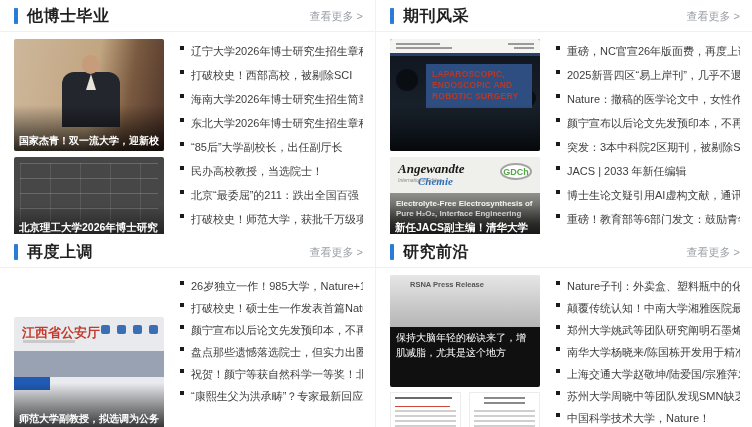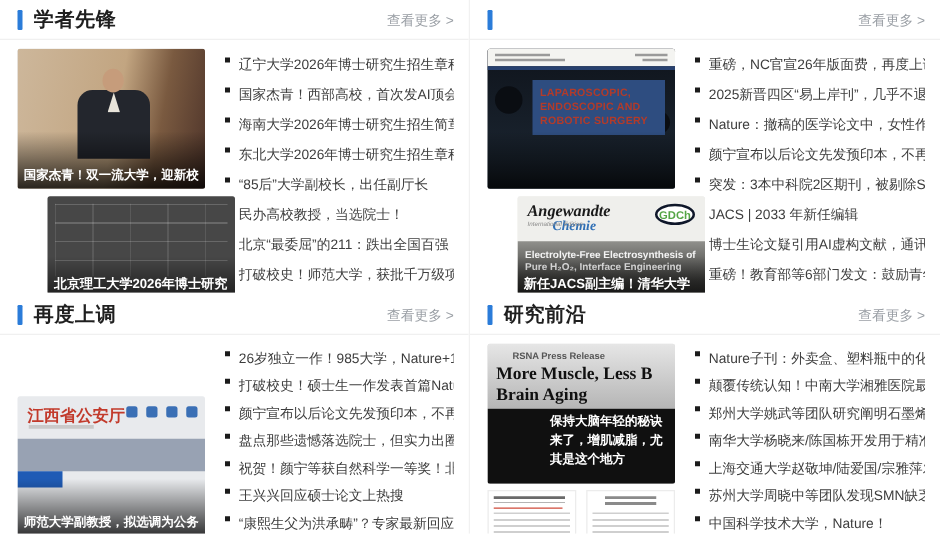--- a/index.html
+++ b/index.html
@@ -18,21 +18,21 @@
   .content{display:flex;}
   .mediaCol{width:150px;flex:0 0 150px;margin-right:16px;}
   .list{flex:1;min-width:0;margin:0;padding:0;list-style:none;}
   .list li{display:flex;align-items:center;font-size:11px;color:#3d3d3d;white-space:nowrap;overflow:hidden;cursor:pointer;}
   .sec.top .list li{height:24px;}
   .sec.bot .list li{height:22px;}
   .bullet{width:4px;height:4px;background:#1b1b1b;flex:0 0 4px;margin-right:7px;margin-top:-6px;}
   
   .media{position:relative;width:150px;overflow:hidden;border-radius:2px;background:#ddd;cursor:pointer;}
   .h88{height:112px;}.h94{height:94px;}
-  .media+.media{margin-top:6px;margin-left:24px;}
+  .media+.media{margin-top:6px;}
   .shade{position:absolute;left:0;right:0;bottom:0;height:46px;background:linear-gradient(180deg,rgba(0,0,0,0),rgba(0,0,0,.8));z-index:2;}
   .cap{position:absolute;left:5px;right:5px;bottom:3px;color:#fff;font-weight:700;font-size:10px;line-height:14px;white-space:nowrap;overflow:hidden;z-index:3;}
   .cap.wrap{white-space:normal;font-size:10.5px;}
   
   .uni1{background:linear-gradient(100deg,#cdb79b 0%,#c2a581 52%,#7a5a40 74%,#4e342a 100%);}
   .p-head{position:absolute;top:16px;left:68px;width:17px;height:19px;border-radius:50%;background:#c69c7b;}
   .p-body{position:absolute;top:33px;left:48px;width:58px;height:55px;border-radius:12px 12px 0 0;background:#23262d;}
   .p-shirt{position:absolute;top:35px;left:72px;width:10px;height:16px;background:#e8e4da;clip-path:polygon(50% 0,0 100%,100% 100%);}
   
   .uni2{background:#474747;}
@@ -52,21 +52,21 @@
   .jbox div{color:#b23b2a;font-weight:700;font-size:8.5px;line-height:11px;letter-spacing:.2px;}
   .jdot{position:absolute;border-radius:50%;background:#0a0d12;}
   .jd1{top:30px;left:6px;width:22px;height:22px;}
   .jd2{top:50px;right:4px;width:18px;height:18px;}
   
   .angew{background:#efefec;}
   .aw-top{position:absolute;top:0;left:0;right:0;height:36px;background:#efefec;}
   .aw-brand{position:absolute;top:5px;left:8px;font-family:"Liberation Serif","DejaVu Serif",serif;font-style:italic;font-weight:700;font-size:13px;color:#1a1a1a;line-height:13px;}
   .aw-accent{display:block;margin-left:20px;color:#2f6fb5;font-size:11px;}
   .aw-sub{position:absolute;top:20px;left:8px;font-size:5px;color:#8a8a8a;font-style:italic;}
-  .aw-logo{position:absolute;top:6px;right:8px;width:32px;height:17px;border-radius:50%;background:#fff;border:2px solid #0f172a;color:#55a546;font-weight:700;font-size:9px;display:flex;align-items:center;justify-content:center;box-sizing:border-box;}
+  .aw-logo{position:absolute;top:6px;right:8px;width:32px;height:17px;border-radius:50%;background:#fff;border:2px solid #a3a3a3;color:#55a546;font-weight:700;font-size:9px;display:flex;align-items:center;justify-content:center;box-sizing:border-box;}
   .aw-body{position:absolute;top:36px;left:0;right:0;bottom:0;background:linear-gradient(180deg,#90908c 0,#3c3c3a 55%,#1e1e1d 100%);}
   .aw-line{position:absolute;top:42px;left:6px;right:4px;color:#f4f4f4;font-weight:700;font-size:8px;line-height:10px;z-index:1;}
   
   .gov{background:#e8eaed;margin-top:42px;}
   .gov-name{position:absolute;top:7px;left:8px;color:#c23a2b;font-weight:700;font-size:13px;z-index:1;}
   .gov-sub{position:absolute;top:23px;left:9px;width:52px;height:3px;background:#c9c9c9;}
   .gov-icons{position:absolute;top:8px;right:6px;display:flex;gap:7px;}
   .gov-ic{width:9px;height:9px;background:#3a6fb5;border-radius:2px;}
   .gov-mid{position:absolute;top:34px;left:0;right:0;height:26px;background:#98a2b3;}
   .gov-blue{position:absolute;top:60px;left:0;width:36px;height:13px;background:#1f5bb5;}
@@ -81,41 +81,41 @@
            background:repeating-linear-gradient(180deg,#c7c7c7 0 2px,transparent 2px 6px);}
   .id-photo{position:absolute;top:5px;width:28px;height:37px;border:1px solid #d7c2bd;background:#ddc6cc;}
   .id-photo.l{left:4px;background:#d4bfc9;}
   .id-photo.r{right:4px;background:#e9d9d2;}
   .id-face{position:absolute;top:6px;left:9px;width:9px;height:11px;border-radius:50%;background:#8d7a86;}
   
   .rsna-top{position:absolute;top:0;left:0;right:0;height:52px;background:linear-gradient(180deg,#e6e6e6 0,#b5b5b5 100%);}
   .rsna-kicker{position:absolute;top:5px;left:7px;font-size:7.5px;font-weight:700;color:#555;padding-left:13px;}
   .rsna-h{position:absolute;top:16px;left:7px;right:2px;font-family:"Liberation Serif","DejaVu Serif",serif;font-weight:700;font-size:14px;color:#101010;line-height:17px;white-space:nowrap;}
   .rsna-bottom{position:absolute;top:52px;left:0;right:0;bottom:0;background:#101010;padding:3px 6px;box-sizing:border-box;}
-  .rsna-cap{color:#fff;font-weight:700;font-size:10px;line-height:15px;margin-left:44px;}
+  .rsna-cap{color:#fff;font-weight:400;font-size:10px;line-height:15px;}
   
   .pp-top{position:absolute;top:4px;left:4px;right:8px;height:5px;
           background:repeating-linear-gradient(180deg,#6a6a6a 0 2px,transparent 2px 5px);}
   .pp-red{position:absolute;top:13px;left:4px;right:10px;height:1px;background:#d04a3a;}
   .pp-lines{position:absolute;top:17px;left:4px;right:4px;bottom:4px;
             background:repeating-linear-gradient(180deg,#cfcfcf 0 1.5px,transparent 1.5px 5px);}
   .pp-head{position:absolute;top:4px;left:14px;right:14px;height:8px;
            background:repeating-linear-gradient(180deg,#8a8a8a 0 2px,transparent 2px 5px);}
 </style>
 </head>
 <body>
 
 <div class="page">
 
   <div class="col left">
 
     <section class="sec top">
       <div class="sec-head">
         <span class="bar"></span>
-        <span class="title">学者先锋</span>
+        <span class="title">他博士毕业</span>
         <a class="more">查看更多 &gt;</a>
       </div>
       <div class="divider"></div>
       <div class="content">
         <div class="mediaCol">
           <div class="media h88">
             <div class="uni1" style="position:absolute;inset:0;">
               <div class="p-body"></div>
               <div class="p-shirt"></div>
               <div class="p-head"></div>
@@ -129,21 +129,21 @@
             <div class="cap wrap">北京理工大学2026年博士研究生招生简章</div>
           </div>
         </div>
         <ul class="list">
           <li>
               <span class="bullet"></span>
               <span>辽宁大学2026年博士研究生招生章程</span>
             </li>
           <li>
               <span class="bullet"></span>
-              <span>国家杰青！西部高校，首次发AI顶会</span>
+              <span>打破校史！西部高校，被剔除SCI</span>
             </li>
           <li>
               <span class="bullet"></span>
               <span>海南大学2026年博士研究生招生简章</span>
             </li>
           <li>
               <span class="bullet"></span>
               <span>东北大学2026年博士研究生招生章程</span>
             </li>
           <li>
@@ -227,36 +227,33 @@
           <li>
               <span class="bullet"></span>
               <span>盘点那些遗憾落选院士，但实力出圈的 “无冕...</span>
             </li>
           <li>
               <span class="bullet"></span>
               <span>祝贺！颜宁等获自然科学一等奖！北京科学技术...</span>
             </li>
           <li>
               <span class="bullet"></span>
-              <span>王兴兴回应硕士论文上热搜</span>
-            </li>
-          <li>
-              <span class="bullet"></span>
               <span>“康熙生父为洪承畴”？专家最新回应：采样过...</span>
             </li>
         </ul>
       </div>
     </section>
   </div>
 
   <div class="col">
 
     <section class="sec top">
       <div class="sec-head">
         <span class="bar"></span>
+        <span class="title">期刊风采</span>
         <a class="more">查看更多 &gt;</a>
       </div>
       <div class="divider"></div>
       <div class="content">
         <div class="mediaCol">
           <div class="media h88 jour">
             <div class="jhead">
               <span class="jl jl1"></span>
               <span class="jl jl2"></span>
               <span class="jl jl3"></span>
@@ -329,24 +326,20 @@
         <span class="bar"></span>
         <span class="title">研究前沿</span>
         <a class="more">查看更多 &gt;</a>
       </div>
       <div class="divider"></div>
       <div class="content">
         <div class="mediaCol">
           <div class="media h88">
             <div class="rsna-top">
               <div class="rsna-kicker">RSNA Press Release</div>
-              <div class="rsna-h">
-                <span>More Muscle, Less B</span><br>
-                <span>Brain Aging</span>
-              </div>
             </div>
             <div class="rsna-bottom">
               <div class="rsna-cap">保持大脑年轻的秘诀来了，增肌减脂，尤其是这个地方</div>
             </div>
           </div>
           <div class="thumbs">
             <div class="thumb">
               <div class="thumb-img">
                 <span class="pp-top"></span>
                 <span class="pp-red"></span>

